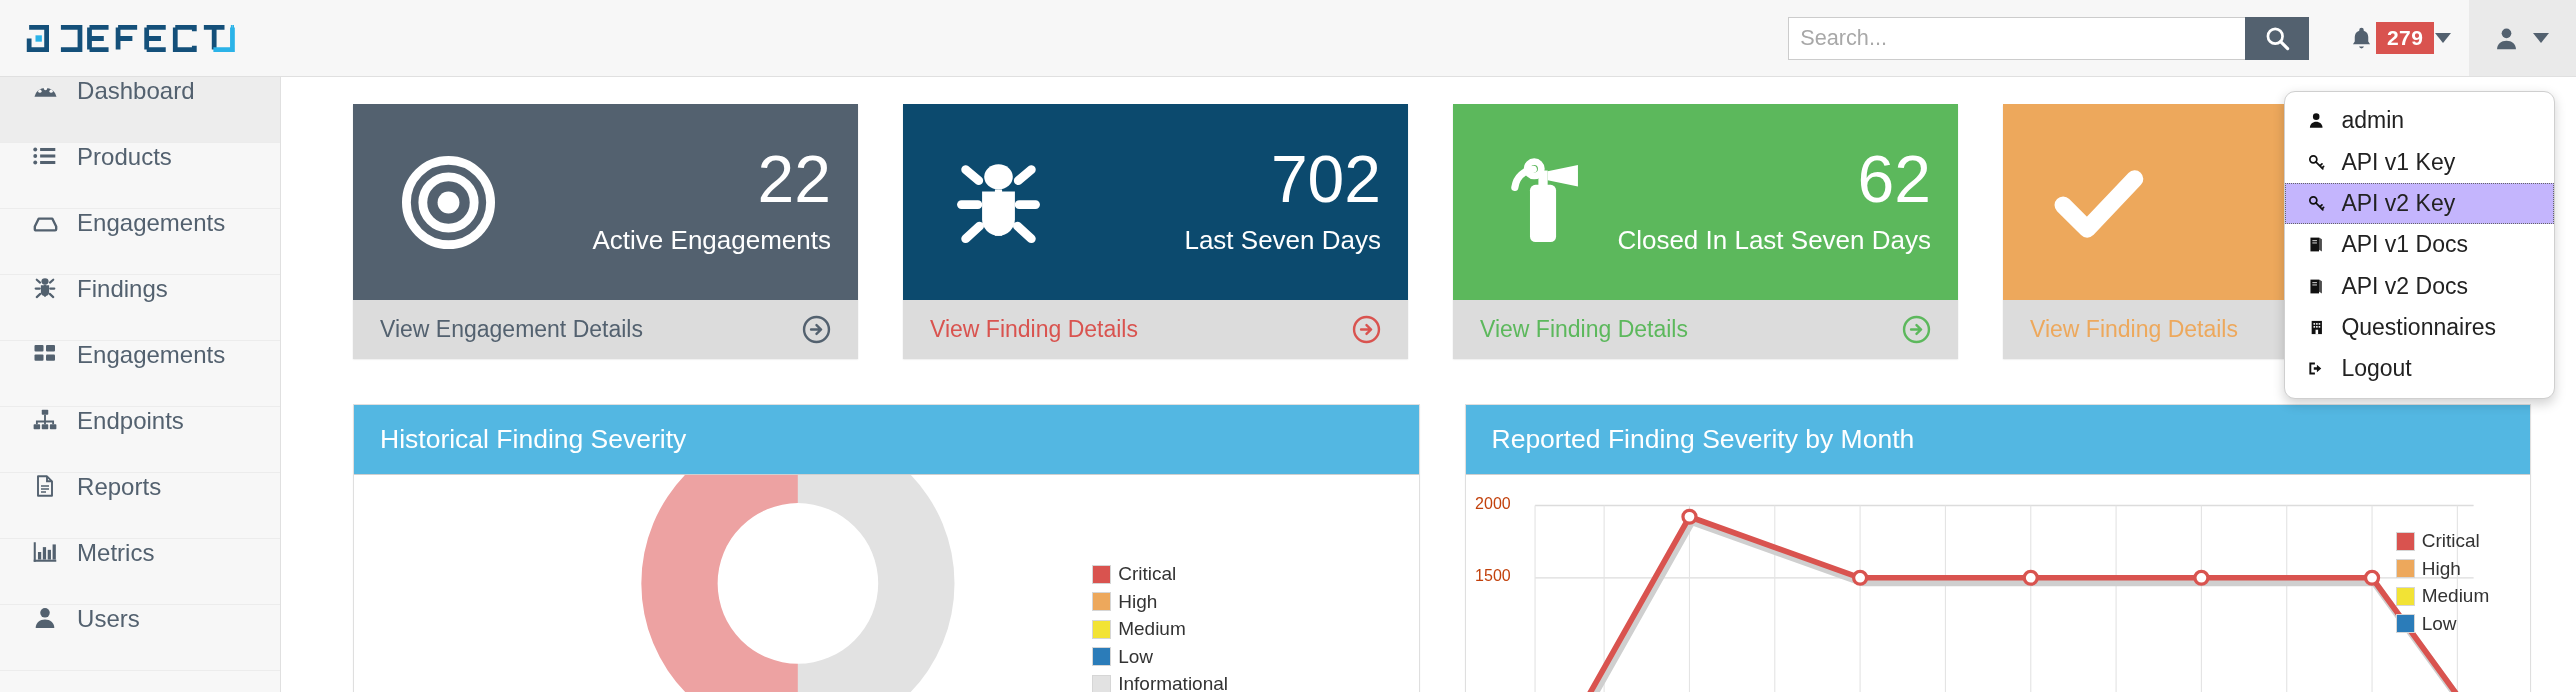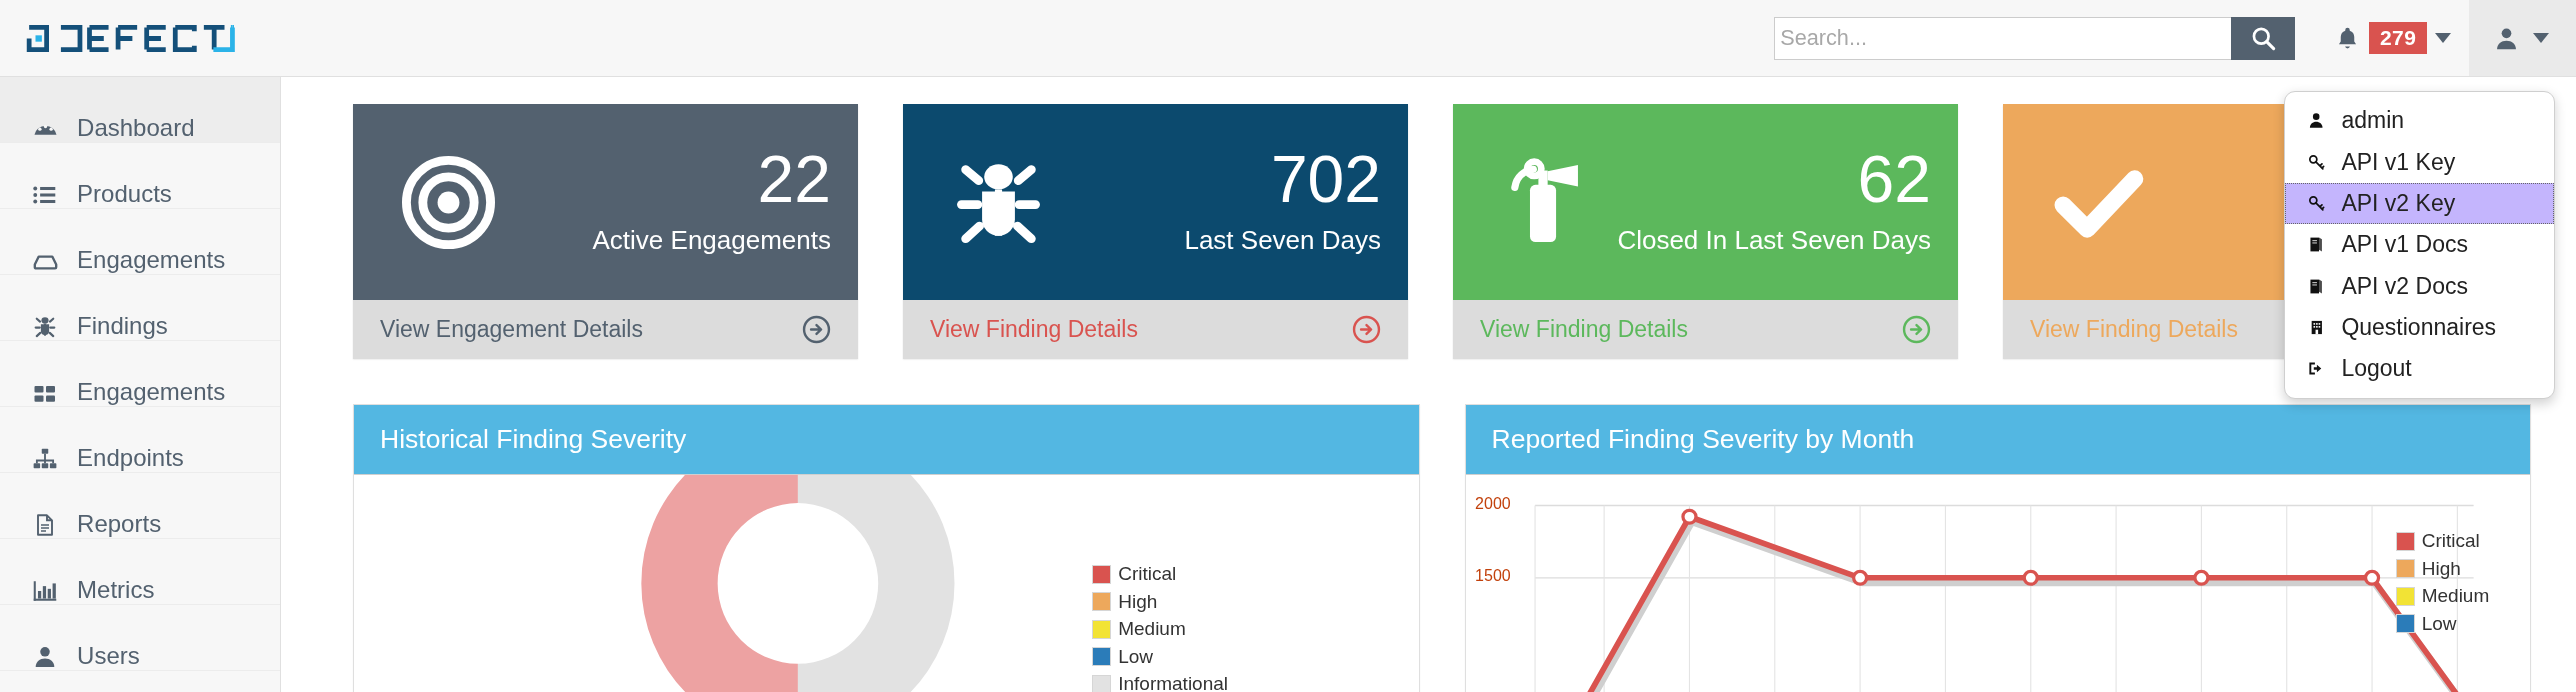--- a/index.html
+++ b/index.html
@@ -22,54 +22,54 @@
   }
   .brand svg { display: block; }
 
   .topbar-right {
     position: absolute; right: 0; top: 0; height: 76px;
     display: flex; align-items: center;
   }
   .searchwrap { display: flex; align-items: stretch; height: 43px; margin-right: 21px; }
   .search-input {
     width: 457px; height: 43px; border: 0.8px solid #ccc; border-right: none;
-    background: #fff; padding: 0 5px; font-size: 21.7px; color: #444;
+    background: #fff; padding: 0 11px; font-size: 21.7px; color: #444;
     font-family: "Liberation Sans", sans-serif; outline: none;
   }
   .search-input::placeholder { color: #a8a8a8; }
   .search-btn {
     width: 64px; background: #53616f; border: 0.8px solid #53616f;
     display: flex; align-items: center; justify-content: center; cursor: pointer;
   }
   .search-btn svg { display: block; }
 
   .notif {
     display: flex; align-items: center; height: 76px; padding: 0 17.6px;
-    cursor: pointer; gap: 8px;
+    cursor: pointer; gap: 1px;
   }
   .badge {
     background: #d9534f; color: #fff; font-size: 21px; font-weight: bold;
     padding: 4px 11.2px; line-height: 1.12; letter-spacing: 0.4px;
   }
   .caret {
     width: 0; height: 0; border-left: 8.8px solid transparent;
     border-right: 8.8px solid transparent; border-top: 10.4px solid #53616f;
   }
   .userbtn {
     display: flex; align-items: center; height: 76px; padding: 0 27px 0 24px;
     gap: 13px; background: #eaeaea; cursor: pointer;
   }
 
   
   .sidebar {
     position: absolute; left: 0; top: 77px; width: 281px; height: 616px;
     background: #f7f7f7; border-right: 0.8px solid #e0e0e0;
   }
   .nav-item {
-    display: flex; align-items: flex-end; gap: 17.6px; height: 66px;
+    display: flex; align-items: flex-start; gap: 17.6px; height: 66px;
     padding-left: 30.5px; border-bottom: 0.8px solid #ececec;
     color: #53616f; font-size: 24px; cursor: pointer;
   }
   .nav-item.active { background: #ededed; }
   .nav-ico { width: 29px; display: flex; align-items: center; justify-content: center; }
   .nav-ico svg { display: block; }
 
   
   .main {
     position: absolute; left: 281px; top: 77px;

